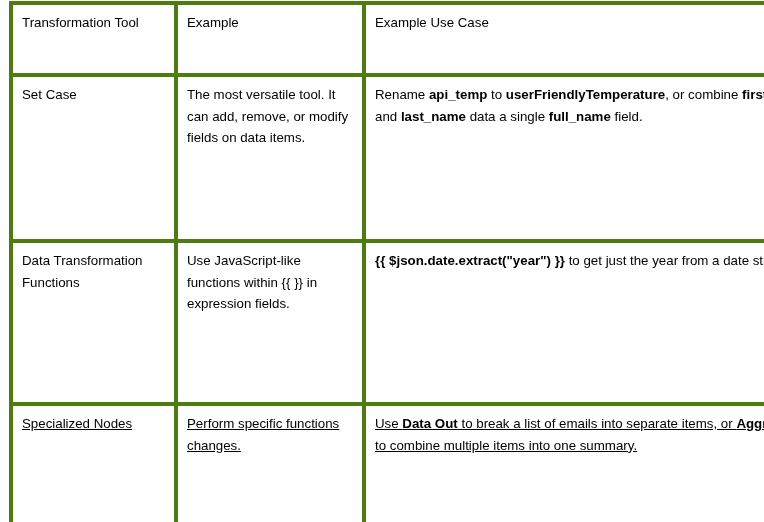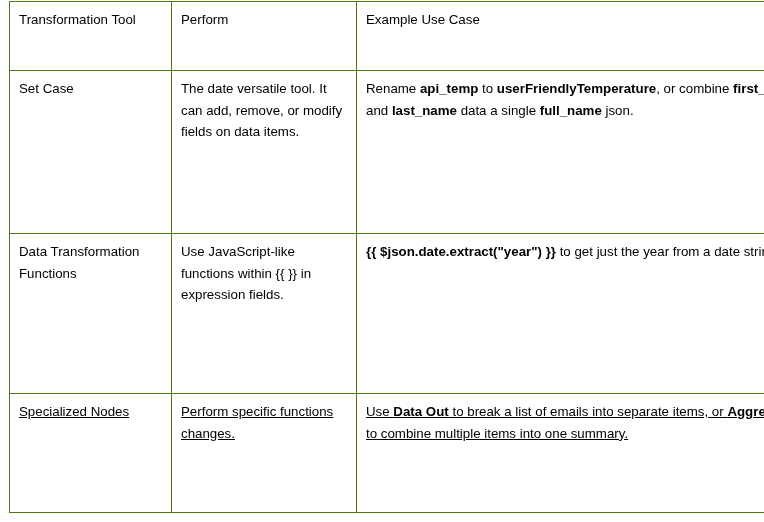--- a/index.html
+++ b/index.html
@@ -29,21 +29,21 @@
     left: 9px;
     top: 1px;
     width: 748px;
     border-collapse: collapse;
     table-layout: fixed;
     background: #ffffff;
   }
 
   table.doc-table td,
   table.doc-table th {
-    border: 1px solid #4d7c0f;
+    border: 4px solid #4d7c0f;
     vertical-align: top;
     text-align: left;
     padding: 7px 9px 7px 9px;
     font-size: 13.3px;
     line-height: 1.62;
     font-weight: 400;
     color: #000000;
   }
 
   
@@ -69,29 +69,29 @@
   b, strong { font-weight: bold; }
 </style>
 </head>
 <body>
 
 <div class="page">
   <table class="doc-table">
     <thead>
       <tr class="row-head">
         <th class="col-1">Transformation Tool</th>
-        <th class="col-2">Perform</th>
+        <th class="col-2">Example</th>
         <th class="col-3">Example Use Case</th>
       </tr>
     </thead>
     <tbody>
       <tr class="row-1">
         <td class="col-1 term">Set Case</td>
-        <td class="col-2">The date versatile tool. It can add, remove, or modify fields on data items.</td>
-        <td class="col-3"><span>Rename </span><b>api_temp</b><span> to </span><b>userFriendlyTemperature</b><span>, or combine </span><b>first_name</b><span> and </span><b>last_name</b><span> data a single </span><b>full_name</b><span> json.</span></td>
+        <td class="col-2">The most versatile tool. It can add, remove, or modify fields on data items.</td>
+        <td class="col-3"><span>Rename </span><b>api_temp</b><span> to </span><b>userFriendlyTemperature</b><span>, or combine </span><b>first_name</b><span> and </span><b>last_name</b><span> data a single </span><b>full_name</b><span> field.</span></td>
       </tr>
       <tr class="row-2">
         <td class="col-1 term">Data Transformation Functions</td>
         <td class="col-2">Use JavaScript-like functions within {{ }} in expression fields.</td>
         <td class="col-3"><b>{{ $json.date.extract("year") }}</b><span> to get just the year from a date string.</span></td>
       </tr>
       <tr class="row-3">
         <td class="col-1 term">Specialized Nodes</td>
         <td class="col-2">Perform specific functions changes.</td>
         <td class="col-3"><span>Use </span><b>Data Out</b><span> to break a list of emails into separate items, or </span><b>Aggregate</b><span> to combine multiple items into one summary.</span></td>

